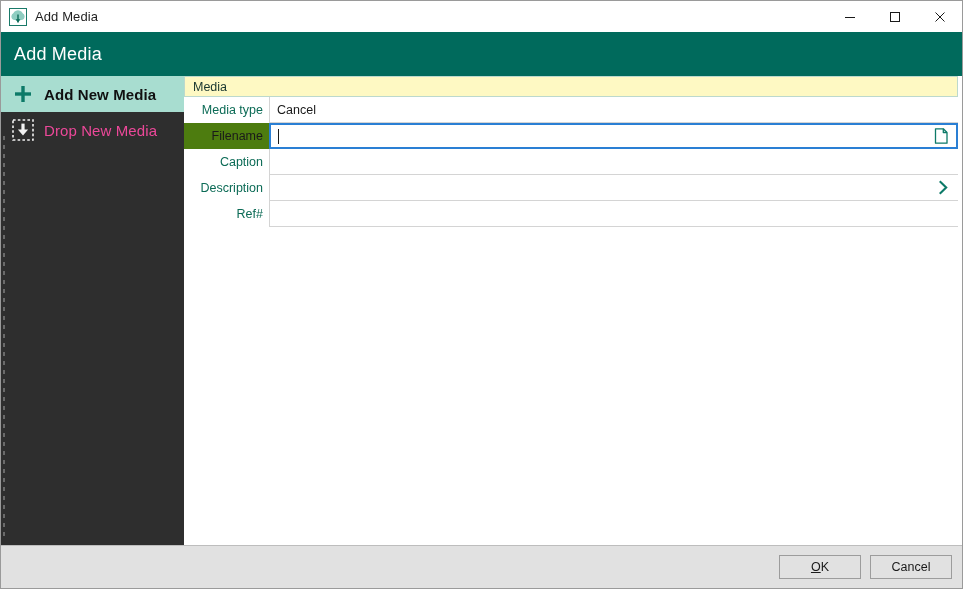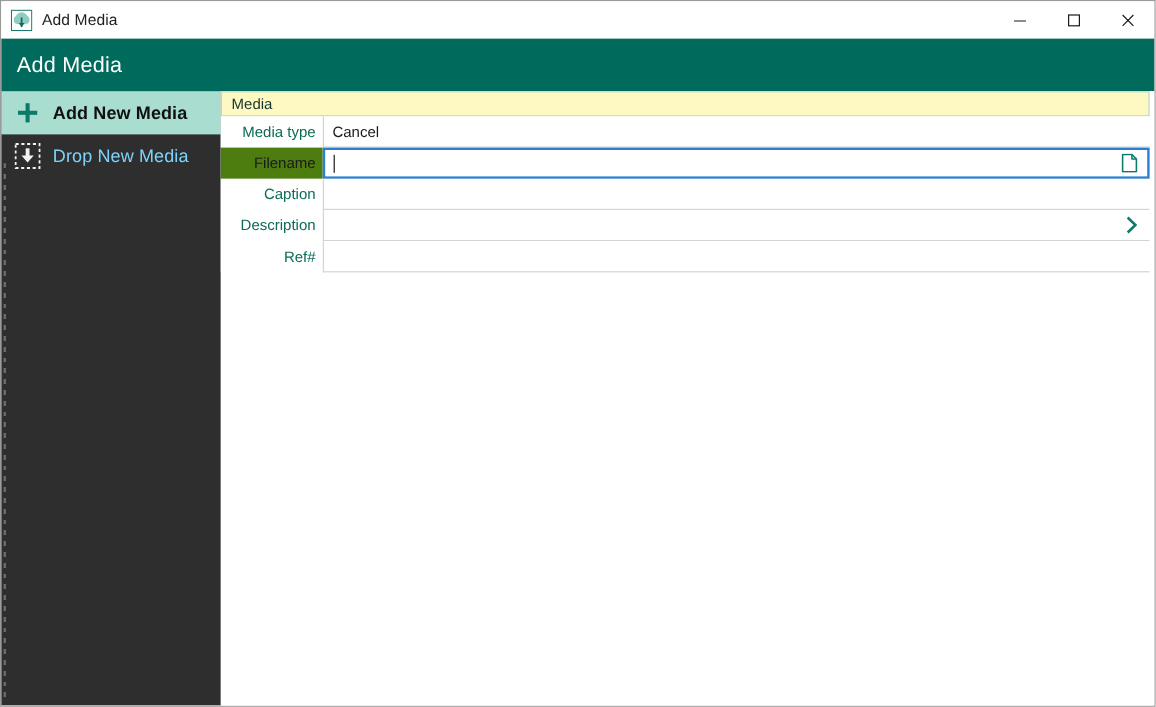--- a/index.html
+++ b/index.html
@@ -118,21 +118,21 @@
     );
   }
   .side-item {
     height: 36px;
     display: flex;
     align-items: center;
     padding-left: 10px;
     box-sizing: border-box;
     cursor: default;
     position: relative;
-    color: #7dd3fc;
+    color: #ec4899;
   }
   .side-item.selected {
     background: #a8ddd0;
     color: #101010;
     font-weight: bold;
   }
   .side-item .side-icon {
     width: 24px;
     height: 24px;
     flex: 0 0 auto;
@@ -404,14 +404,18 @@
           <div class="flabel">Ref#</div>
           <div class="fvalue">
             <span></span>
           </div>
         </div>
 
       </div>
     </div>
   </div>
 
+  <div class="footer">
+    <button class="fbtn"><span class="accel">O</span><span>K</span></button>
+    <button class="fbtn">Cancel</button>
+  </div>
 
 </div>
 
 </body></html>

